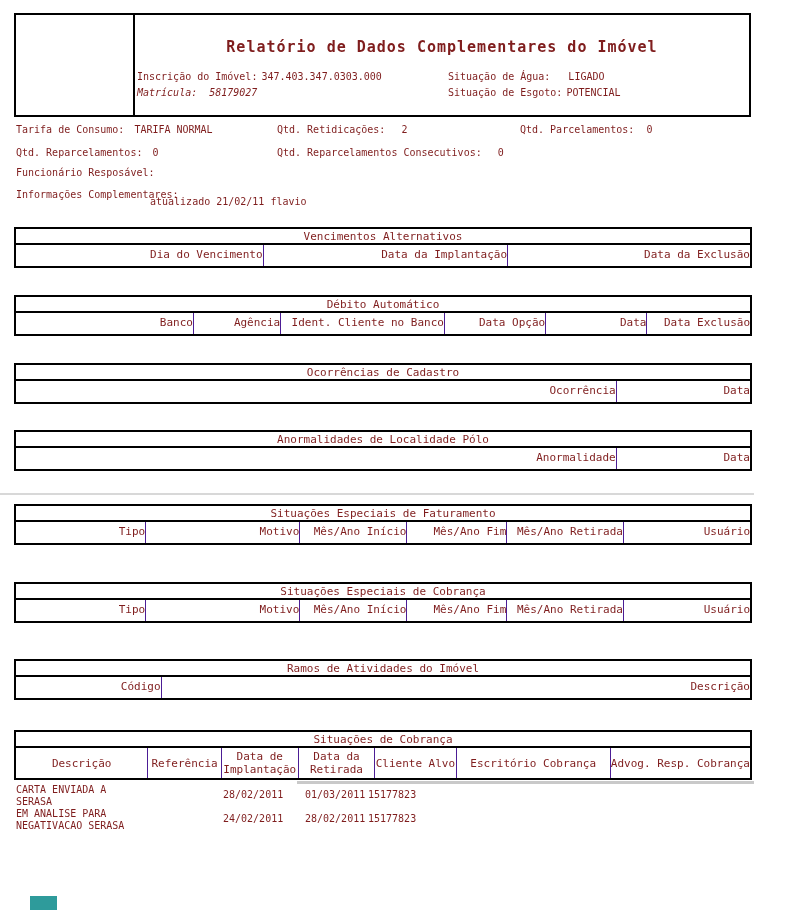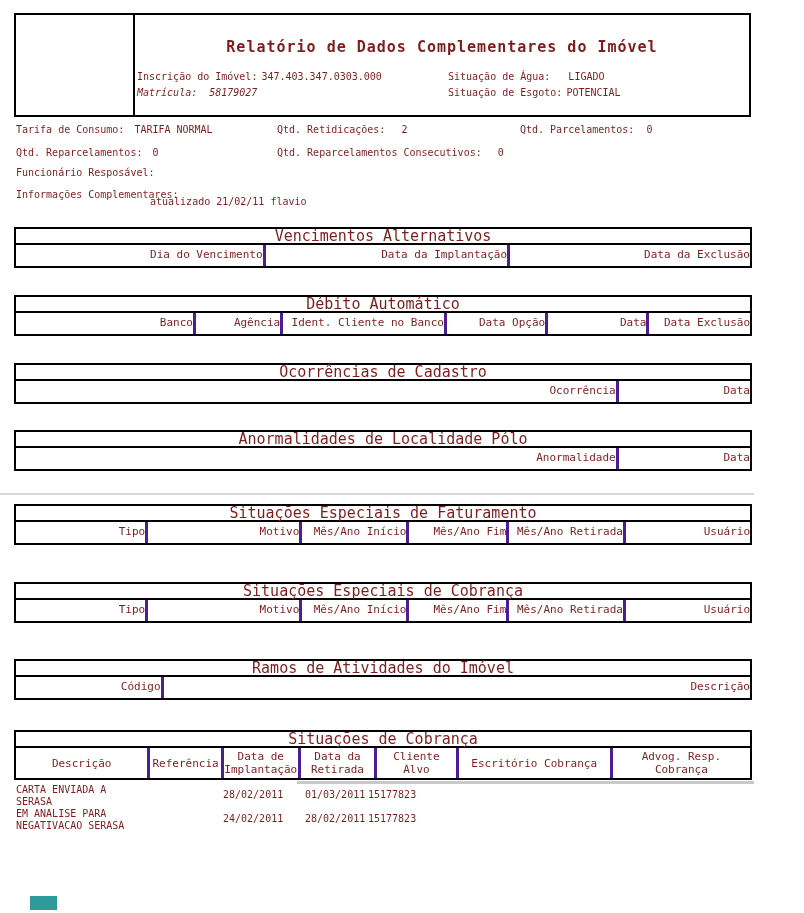--- a/index.html
+++ b/index.html
@@ -18,24 +18,24 @@
   .hdr-title { position: absolute; left: 119px; right: 0; top: 23px; text-align: center; font-size: 15px; font-weight: bold; letter-spacing: 1px; white-space: nowrap; }
   .hf { position: absolute; font-size: 10px; white-space: nowrap; }
   .g4 { margin-left: 4px; } .g10 { margin-left: 10px; } .g12 { margin-left: 12px; }
   .g16 { margin-left: 16px; } .g18 { margin-left: 18px; }
 
   
   .sl { position: absolute; font-size: 10px; white-space: nowrap; }
 
   
   .tbl { position: absolute; left: 14px; width: 738px; border: 2px solid #000; background: #fff; }
-  .tbl-title { height: 16px; line-height: 15px; text-align: center; font-size: 15px; border-bottom: 2px solid #000; white-space: nowrap; }
+  .tbl-title { height: 16px; line-height: 15px; text-align: center; font-size: 11px; border-bottom: 2px solid #000; white-space: nowrap; }
   .tbl-head { display: flex; height: 21px; }
   .tbl-head .cell { line-height: 20px; text-align: right; font-size: 11px; overflow: hidden; white-space: nowrap; }
-  .cell + .cell { border-left: 3px solid #4c1d95; }
+  .cell + .cell { border-left: 1px solid #4c1d95; }
   .tbl.tall .tbl-head { height: 30px; }
   .tbl.tall .cell { display: flex; align-items: center; justify-content: center; line-height: 13px; white-space: pre-line; text-align: center; }
   .grow { flex: 1 1 auto; }
 
   
   .page-break { position: absolute; left: 0; top: 493px; width: 804px; height: 2px; background: #d8d8d8; }
   .tbl-shadow { position: absolute; left: 297px; top: 781px; width: 457px; height: 3px; background: #c9c9c9; }
   .row-desc { position: absolute; left: 16px; font-size: 10px; line-height: 12px; white-space: pre-line; }
   .row-val { position: absolute; font-size: 10px; white-space: nowrap; }
   .teal-marker { position: absolute; left: 30px; top: 896px; width: 27px; height: 14px; background: #2e9b9b; }

